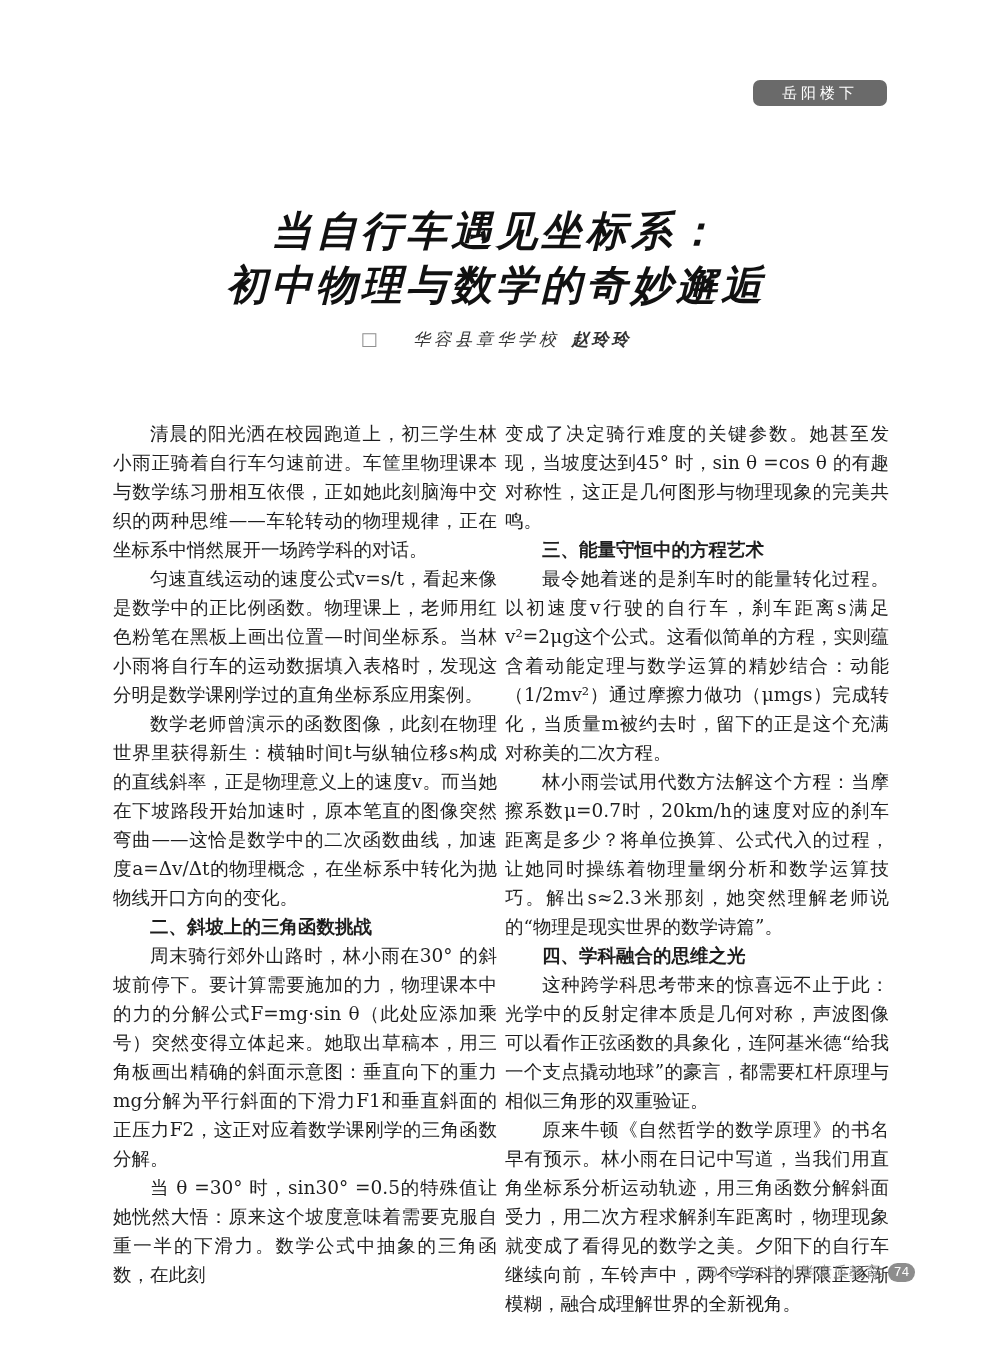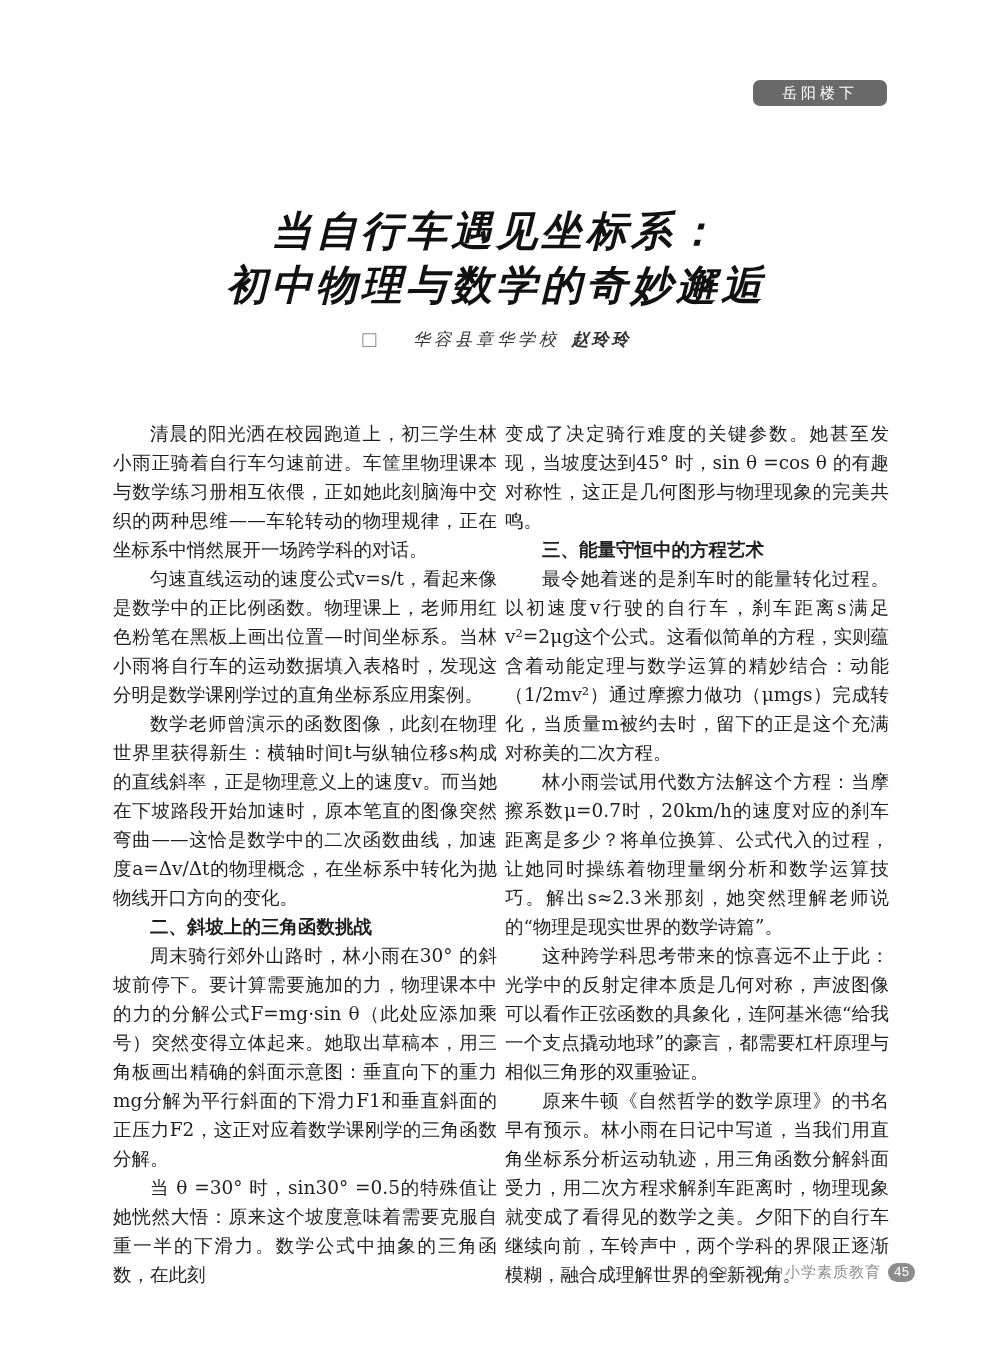--- a/index.html
+++ b/index.html
@@ -103,21 +103,22 @@
     <p class="para">数学老师曾演示的函数图像，此刻在物理世界里获得新生：横轴时间t与纵轴位移s构成的直线斜率，正是物理意义上的速度v。而当她在下坡路段开始加速时，原本笔直的图像突然弯曲——这恰是数学中的二次函数曲线，加速度a=Δv/Δt的物理概念，在坐标系中转化为抛物线开口方向的变化。</p>
     <h2 class="subhead">二、斜坡上的三角函数挑战</h2>
     <p class="para">周末骑行郊外山路时，林小雨在30° 的斜坡前停下。要计算需要施加的力，物理课本中的力的分解公式F=mg·sin θ（此处应添加乘号）突然变得立体起来。她取出草稿本，用三角板画出精确的斜面示意图：垂直向下的重力mg分解为平行斜面的下滑力F1和垂直斜面的正压力F2，这正对应着数学课刚学的三角函数分解。</p>
     <p class="para">当 θ =30° 时，sin30° =0.5的特殊值让她恍然大悟：原来这个坡度意味着需要克服自重一半的下滑力。数学公式中抽象的三角函数，在此刻</p>
   </div>
   <div class="column">
     <p class="para-cont">变成了决定骑行难度的关键参数。她甚至发现，当坡度达到45° 时，sin θ =cos θ 的有趣对称性，这正是几何图形与物理现象的完美共鸣。</p>
     <h2 class="subhead">三、能量守恒中的方程艺术</h2>
     <p class="para">最令她着迷的是刹车时的能量转化过程。以初速度v行驶的自行车，刹车距离s满足v²=2μg这个公式。这看似简单的方程，实则蕴含着动能定理与数学运算的精妙结合：动能（1/2mv²）通过摩擦力做功（μmgs）完成转化，当质量m被约去时，留下的正是这个充满对称美的二次方程。</p>
     <p class="para">林小雨尝试用代数方法解这个方程：当摩擦系数μ=0.7时，20km/h的速度对应的刹车距离是多少？将单位换算、公式代入的过程，让她同时操练着物理量纲分析和数学运算技巧。解出s≈2.3米那刻，她突然理解老师说的“物理是现实世界的数学诗篇”。</p>
+    <h2 class="subhead">四、学科融合的思维之光</h2>
     <p class="para">这种跨学科思考带来的惊喜远不止于此：光学中的反射定律本质是几何对称，声波图像可以看作正弦函数的具象化，连阿基米德“给我一个支点撬动地球”的豪言，都需要杠杆原理与相似三角形的双重验证。</p>
     <p class="para">原来牛顿《自然哲学的数学原理》的书名早有预示。林小雨在日记中写道，当我们用直角坐标系分析运动轨迹，用三角函数分解斜面受力，用二次方程求解刹车距离时，物理现象就变成了看得见的数学之美。夕阳下的自行车继续向前，车铃声中，两个学科的界限正逐渐模糊，融合成理解世界的全新视角。</p>
   </div>
 </div>
 
 <div class="footer">
   <span class="footer-issue">2025.5·中小学素质教育</span>
-  <span class="page-number-badge">45</span>
+  <span class="page-number-badge">74</span>
 </div>
 
 </body></html>

